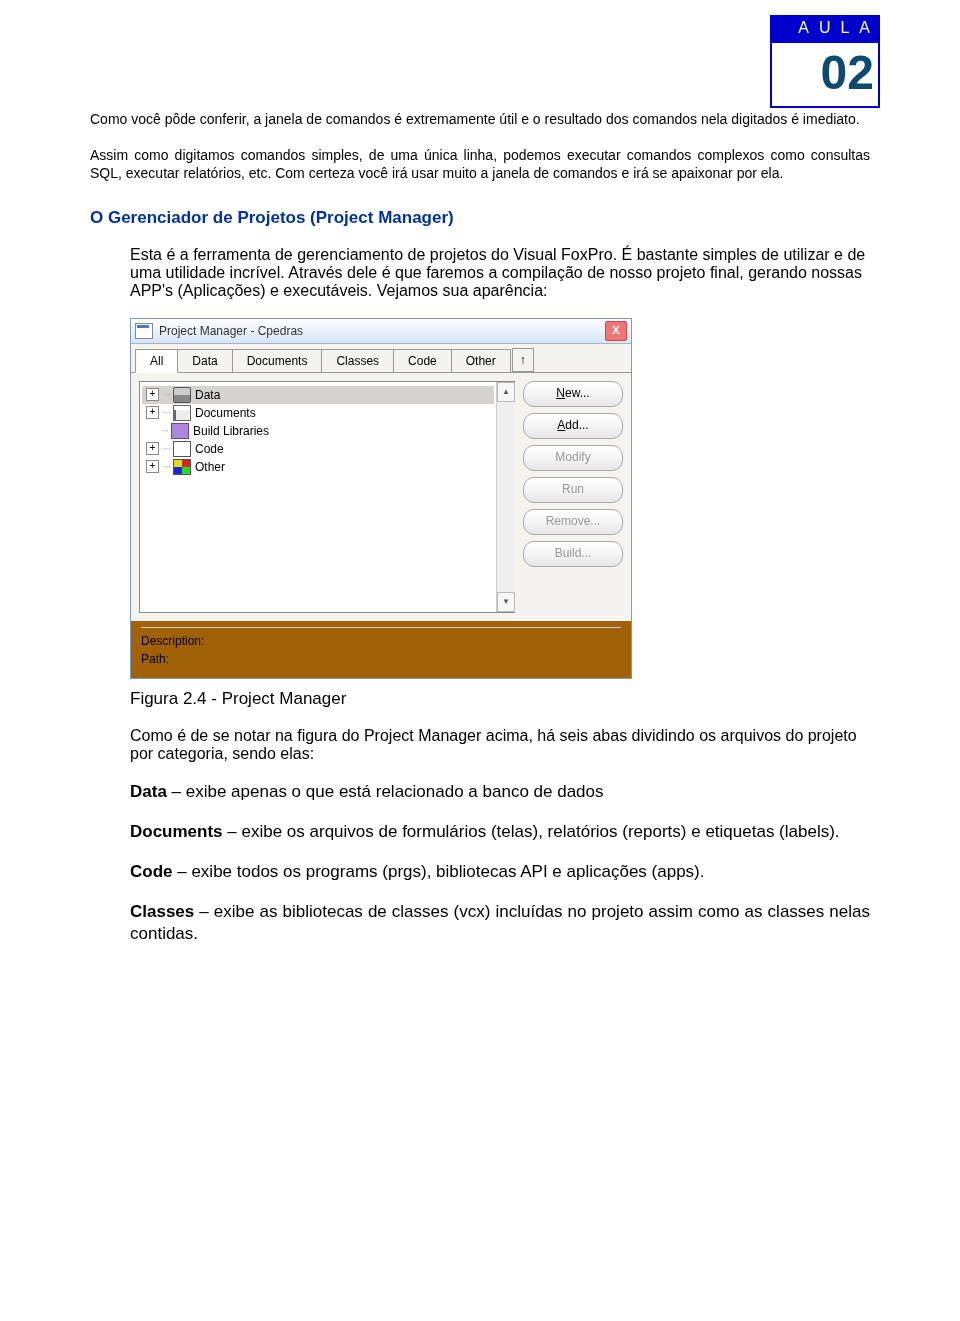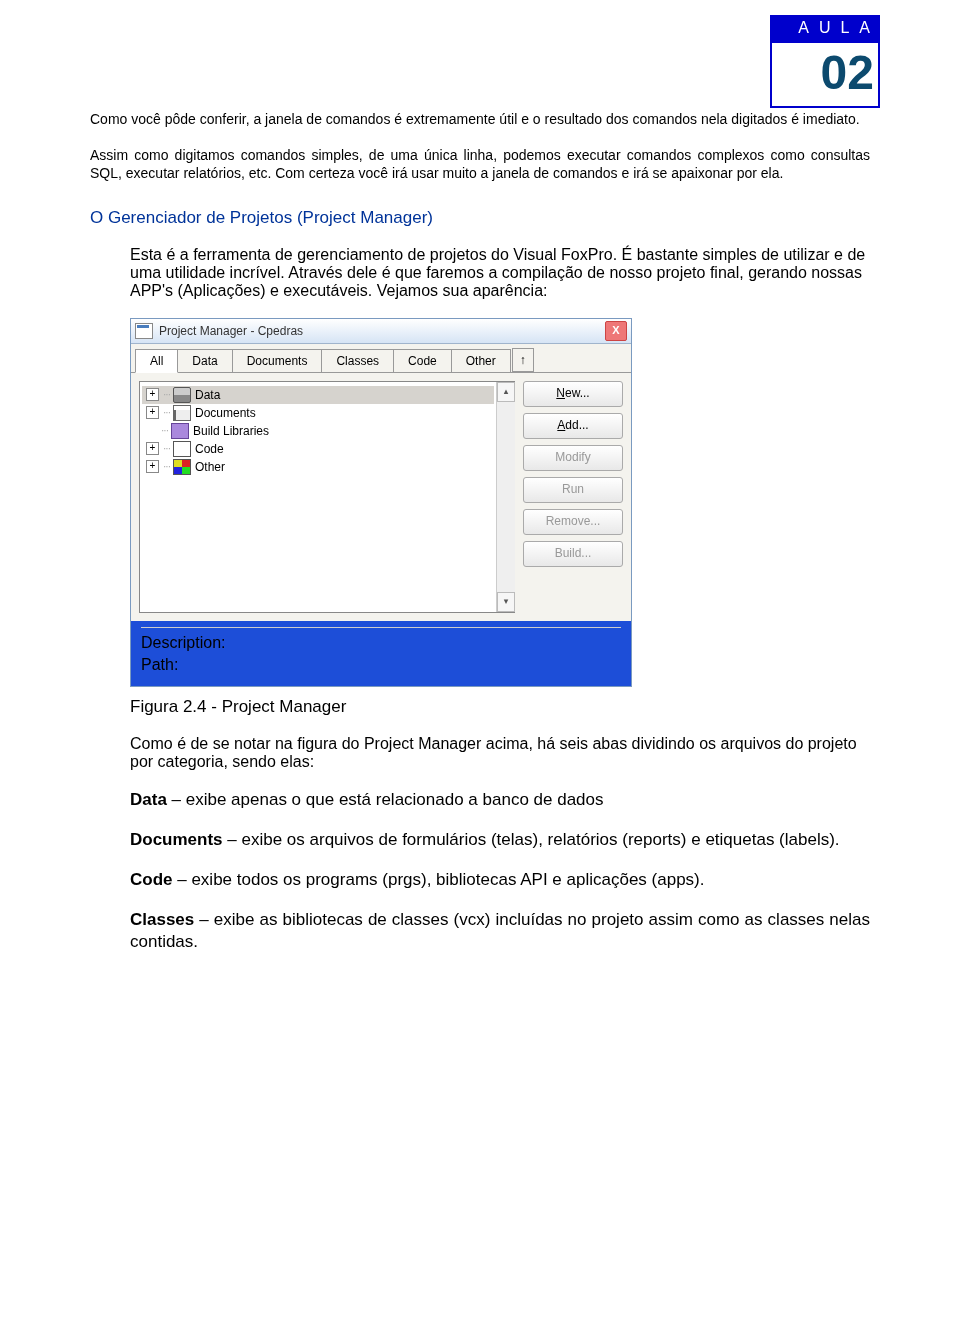--- a/index.html
+++ b/index.html
@@ -40,35 +40,35 @@
     font-size: 14px;
     line-height: 1.3;
     text-align: justify;
     margin-top: 90px;
   }
   .para {
     margin: 0 0 18px 0;
   }
   .section-title {
     color: #003399;
-    font-weight: normal;
+    font-weight: bold;
     font-size: 17px;
     margin: 25px 0 18px 0;
   }
   .indent {
     margin-left: 40px;
   }
   .figure-wrap {
     margin: 5px 0 10px 40px;
   }
   
   .pm-window {
     width: 500px;
     border: 1px solid #7a9ac0;
-    background: #1d4ed8;
+    background: #a16207;
     font-family: Tahoma, Arial, sans-serif;
     font-size: 12px;
   }
   .pm-titlebar {
     height: 24px;
     background: linear-gradient(to bottom, #fff, #d6e4f5);
     display: flex;
     align-items: center;
     padding: 0 4px;
     border-bottom: 1px solid #a0b4cc;
@@ -219,33 +219,33 @@
     width: 100px;
     padding-left: 8px;
     display: flex;
     flex-direction: column;
     gap: 6px;
   }
   .pm-btn {
     height: 24px;
     background: linear-gradient(#fff,#e8e8e8);
     border: 1px solid #aaa;
-    border-radius: 3px;
+    border-radius: 11px;
     font-size: 12px;
     line-height: 22px;
     text-align: center;
     color: #999;
   }
   .pm-btn.enabled {
     color: #000;
   }
   .pm-btn u { text-decoration: underline; }
   .pm-info {
     padding: 6px 10px 10px 10px;
-    font-size: 16px;
+    font-size: 12px;
   }
   .pm-info-sep {
     border-top: 1px solid #ccc;
     margin-bottom: 4px;
   }
   .pm-info-row {
     padding: 2px 0;
   }
   .caption {
     font-size: 17px;

